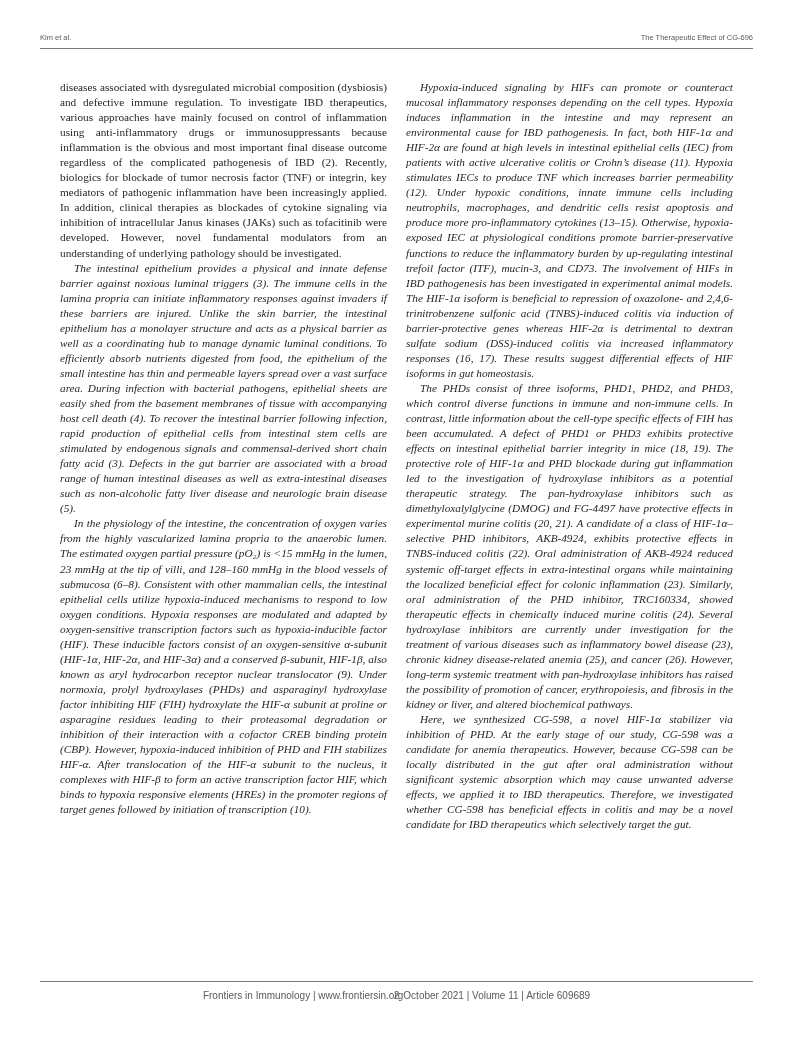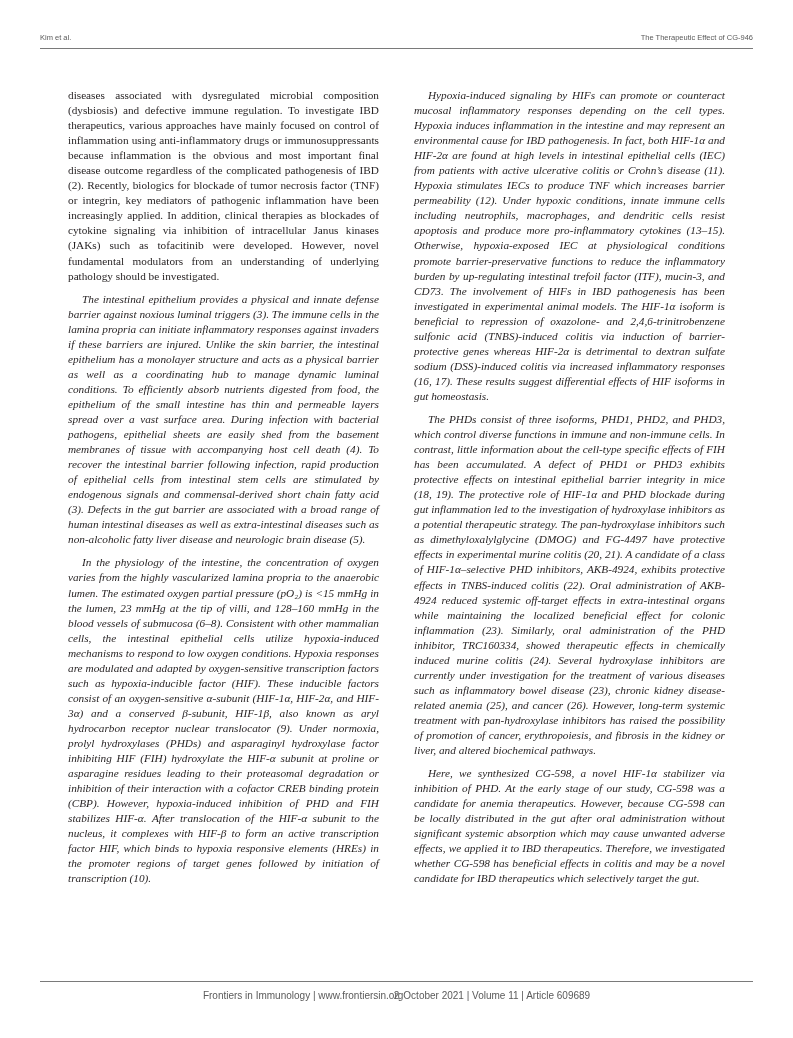--- a/index.html
+++ b/index.html
@@ -16,31 +16,31 @@
     font-family: "Liberation Sans", sans-serif; font-size: 10px; color: #5a5a5a;
     display: flex; justify-content: center; align-items: center;
   }
   .running-foot .pg { position: absolute; left: 50%; transform: translateX(-50%); }
   .columns {
     position: absolute; top: 80px; left: 60px; width: 673px;
     display: flex; justify-content: space-between;
   }
   .col { width: 327px; }
   .col p {
-    margin: 8px; font-family: "Liberation Serif", serif; font-size: 11.25px;
+    margin: 0; font-family: "Liberation Serif", serif; font-size: 11.25px;
     line-height: 15.05px; color: #231f20; text-align: justify; hyphens: none;
   }
   .col p.indent { text-indent: 14px; font-style: italic; }
 </style>
 </head>
 <body>
 
 <div class="running-head">
   <span>Kim et al.</span>
-  <span>The Therapeutic Effect of CG-946</span>
+  <span>The Therapeutic Effect of CG-696</span>
 </div>
 <div class="head-rule"></div>
 
 <div class="columns">
   <div class="col">
     <p>diseases associated with dysregulated microbial composition (dysbiosis) and defective immune regulation. To investigate IBD therapeutics, various approaches have mainly focused on control of inflammation using anti-inflammatory drugs or immunosuppressants because inflammation is the obvious and most important final disease outcome regardless of the complicated pathogenesis of IBD (2). Recently, biologics for blockade of tumor necrosis factor (TNF) or integrin, key mediators of pathogenic inflammation have been increasingly applied. In addition, clinical therapies as blockades of cytokine signaling via inhibition of intracellular Janus kinases (JAKs) such as tofacitinib were developed. However, novel fundamental modulators from an understanding of underlying pathology should be investigated.</p>
     <p class="indent">The intestinal epithelium provides a physical and innate defense barrier against noxious luminal triggers (3). The immune cells in the lamina propria can initiate inflammatory responses against invaders if these barriers are injured. Unlike the skin barrier, the intestinal epithelium has a monolayer structure and acts as a physical barrier as well as a coordinating hub to manage dynamic luminal conditions. To efficiently absorb nutrients digested from food, the epithelium of the small intestine has thin and permeable layers spread over a vast surface area. During infection with bacterial pathogens, epithelial sheets are easily shed from the basement membranes of tissue with accompanying host cell death (4). To recover the intestinal barrier following infection, rapid production of epithelial cells from intestinal stem cells are stimulated by endogenous signals and commensal-derived short chain fatty acid (3). Defects in the gut barrier are associated with a broad range of human intestinal diseases as well as extra-intestinal diseases such as non-alcoholic fatty liver disease and neurologic brain disease (5).</p>
     <p class="indent">In the physiology of the intestine, the concentration of oxygen varies from the highly vascularized lamina propria to the anaerobic lumen. The estimated oxygen partial pressure (pO₂) is &lt;15 mmHg in the lumen, 23 mmHg at the tip of villi, and 128–160 mmHg in the blood vessels of submucosa (6–8). Consistent with other mammalian cells, the intestinal epithelial cells utilize hypoxia-induced mechanisms to respond to low oxygen conditions. Hypoxia responses are modulated and adapted by oxygen-sensitive transcription factors such as hypoxia-inducible factor (HIF). These inducible factors consist of an oxygen-sensitive α-subunit (HIF-1α, HIF-2α, and HIF-3α) and a conserved β-subunit, HIF-1β, also known as aryl hydrocarbon receptor nuclear translocator (9). Under normoxia, prolyl hydroxylases (PHDs) and asparaginyl hydroxylase factor inhibiting HIF (FIH) hydroxylate the HIF-α subunit at proline or asparagine residues leading to their proteasomal degradation or inhibition of their interaction with a cofactor CREB binding protein (CBP). However, hypoxia-induced inhibition of PHD and FIH stabilizes HIF-α. After translocation of the HIF-α subunit to the nucleus, it complexes with HIF-β to form an active transcription factor HIF, which binds to hypoxia responsive elements (HREs) in the promoter regions of target genes followed by initiation of transcription (10).</p>
   </div>
   <div class="col">

